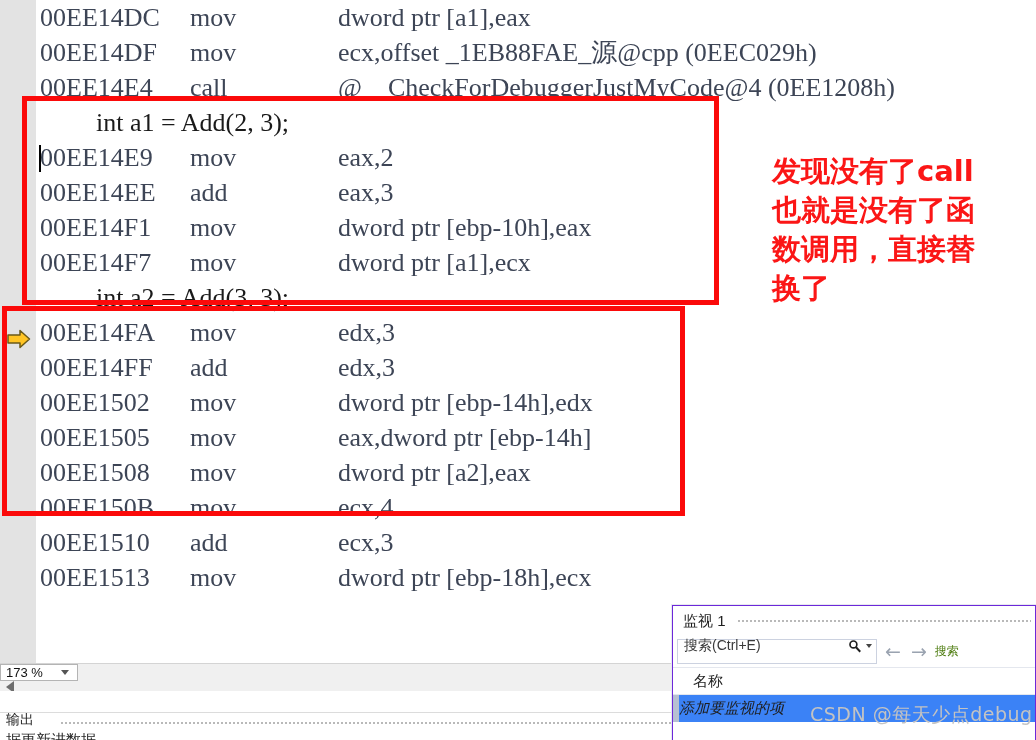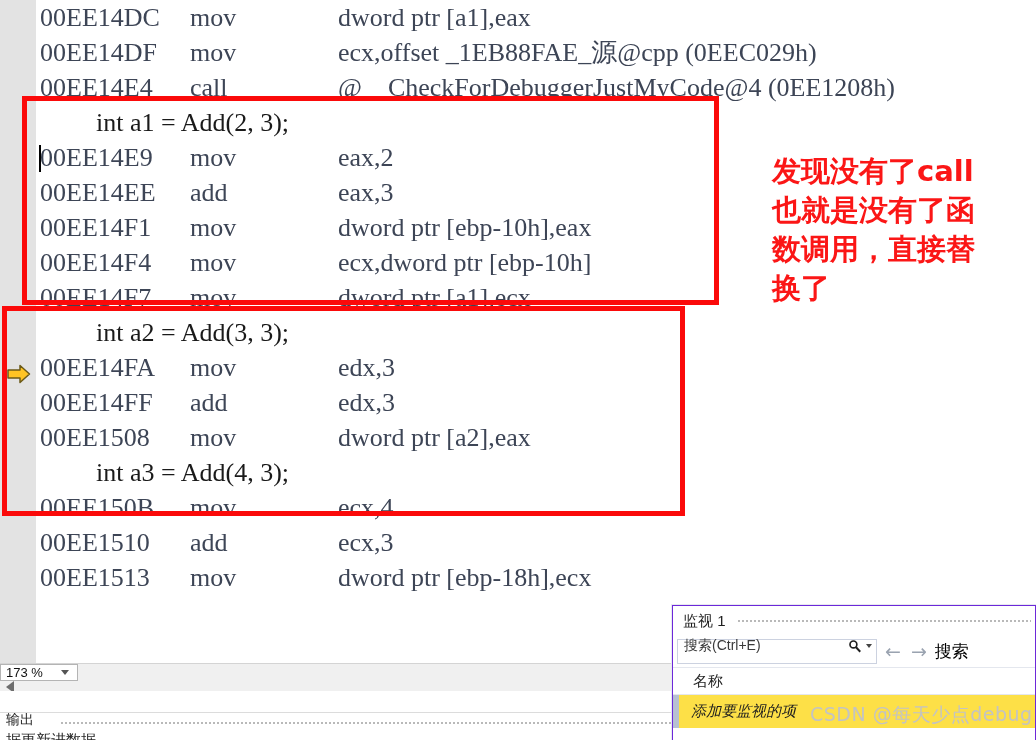--- a/index.html
+++ b/index.html
@@ -239,40 +239,39 @@
     border-right: 3.5px solid transparent;
     border-top: 4.5px solid #444;
     margin-left: 4px;
   }
   .navarrow {
     font-size: 19px; color: #9aa3b0; line-height: 1;
     padding: 0 2px;
     font-family: "DejaVu Sans", sans-serif;
   }
   .watch-trail {
-    font-size: 17px; color: #000000;
+    font-size: 12px; color: #4d7c0f;
     white-space: nowrap;
     overflow: hidden;
   }
   .watch-header {
     height: 28px;
     border-top: 1px solid #e4e7ee;
     border-bottom: 1px solid #e4e7ee;
     display: flex; align-items: center;
     padding-left: 20px;
     background: #ffffff;
   }
   .watch-header .col {
     font-size: 15px; color: #1f1f1f; font-weight: 400;
   }
   .watch-row {
-    height: 33px;
-    background: #fde047;
-    display: flex; align-items: center;
-    padding-left: 12px;
+    height: 27px;
+    background: #3b82f6;
+    display: flex; align-items: center;
     border-left: 6px solid #b7c0d2;
   }
   .watch-row .cell {
     font-size: 15px;
     font-style: italic;
     color: #1f1f1f;
   }
   .watch-body-blank {
     height: 18px;
     background: #fff;
@@ -297,29 +296,29 @@
   <div class="disasm">
     <div class="gutter"></div>
     <div class="code-area" id="code-area">
         <div class="line"><span class="addr">00EE14DC</span><span class="mnem">mov</span><span class="ops">dword ptr [a1],eax</span></div>
         <div class="line"><span class="addr">00EE14DF</span><span class="mnem">mov</span><span class="ops">ecx,offset _1EB88FAE_源@cpp (0EEC029h)</span></div>
         <div class="line"><span class="addr">00EE14E4</span><span class="mnem">call</span><span class="ops">@__CheckForDebuggerJustMyCode@4 (0EE1208h)</span></div>
         <div class="line src"><span>int a1 = Add(2, 3);</span></div>
         <div class="line"><span class="addr">00EE14E9</span><span class="mnem">mov</span><span class="ops">eax,2</span><span class="caret"></span></div>
         <div class="line"><span class="addr">00EE14EE</span><span class="mnem">add</span><span class="ops">eax,3</span></div>
         <div class="line"><span class="addr">00EE14F1</span><span class="mnem">mov</span><span class="ops">dword ptr [ebp-10h],eax</span></div>
-        <div class="line"><span class="addr">00EE14F4</span><span class="mnem">mov</span><span class="ops">ecx,dword ptr [ebp-10h]</span></div>
         <div class="line"><span class="addr">00EE14F7</span><span class="mnem">mov</span><span class="ops">dword ptr [a1],ecx</span></div>
         <div class="line src"><span>int a2 = Add(3, 3);</span></div>
         <div class="line"><span class="addr">00EE14FA</span><span class="mnem">mov</span><span class="ops">edx,3</span><span class="exec-arrow"><svg viewBox="0 0 24 20" width="24" height="20">
               <path d="M1 6 L13 6 L13 1.5 L22.5 10 L13 18.5 L13 14 L1 14 Z" fill="#ffc424" stroke="#6b5a18" stroke-width="1.5" stroke-linejoin="round"></path>
             </svg></span></div>
         <div class="line"><span class="addr">00EE14FF</span><span class="mnem">add</span><span class="ops">edx,3</span></div>
+        <div class="line"><span class="addr">00EE1502</span><span class="mnem">mov</span><span class="ops">dword ptr [ebp-14h],edx</span></div>
+        <div class="line"><span class="addr">00EE1505</span><span class="mnem">mov</span><span class="ops">eax,dword ptr [ebp-14h]</span></div>
         <div class="line"><span class="addr">00EE1508</span><span class="mnem">mov</span><span class="ops">dword ptr [a2],eax</span></div>
-        <div class="line src"><span>int a3 = Add(4, 3);</span></div>
         <div class="line"><span class="addr">00EE150B</span><span class="mnem">mov</span><span class="ops">ecx,4</span></div>
         <div class="line"><span class="addr">00EE1510</span><span class="mnem">add</span><span class="ops">ecx,3</span></div>
         <div class="line"><span class="addr">00EE1513</span><span class="mnem">mov</span><span class="ops">dword ptr [ebp-18h],ecx</span></div>
       </div>
   </div>
 
   <div class="redbox" id="redbox-a1"></div>
   <div class="redbox" id="redbox-a2"></div>
 
   <div class="red-note" id="red-note">

